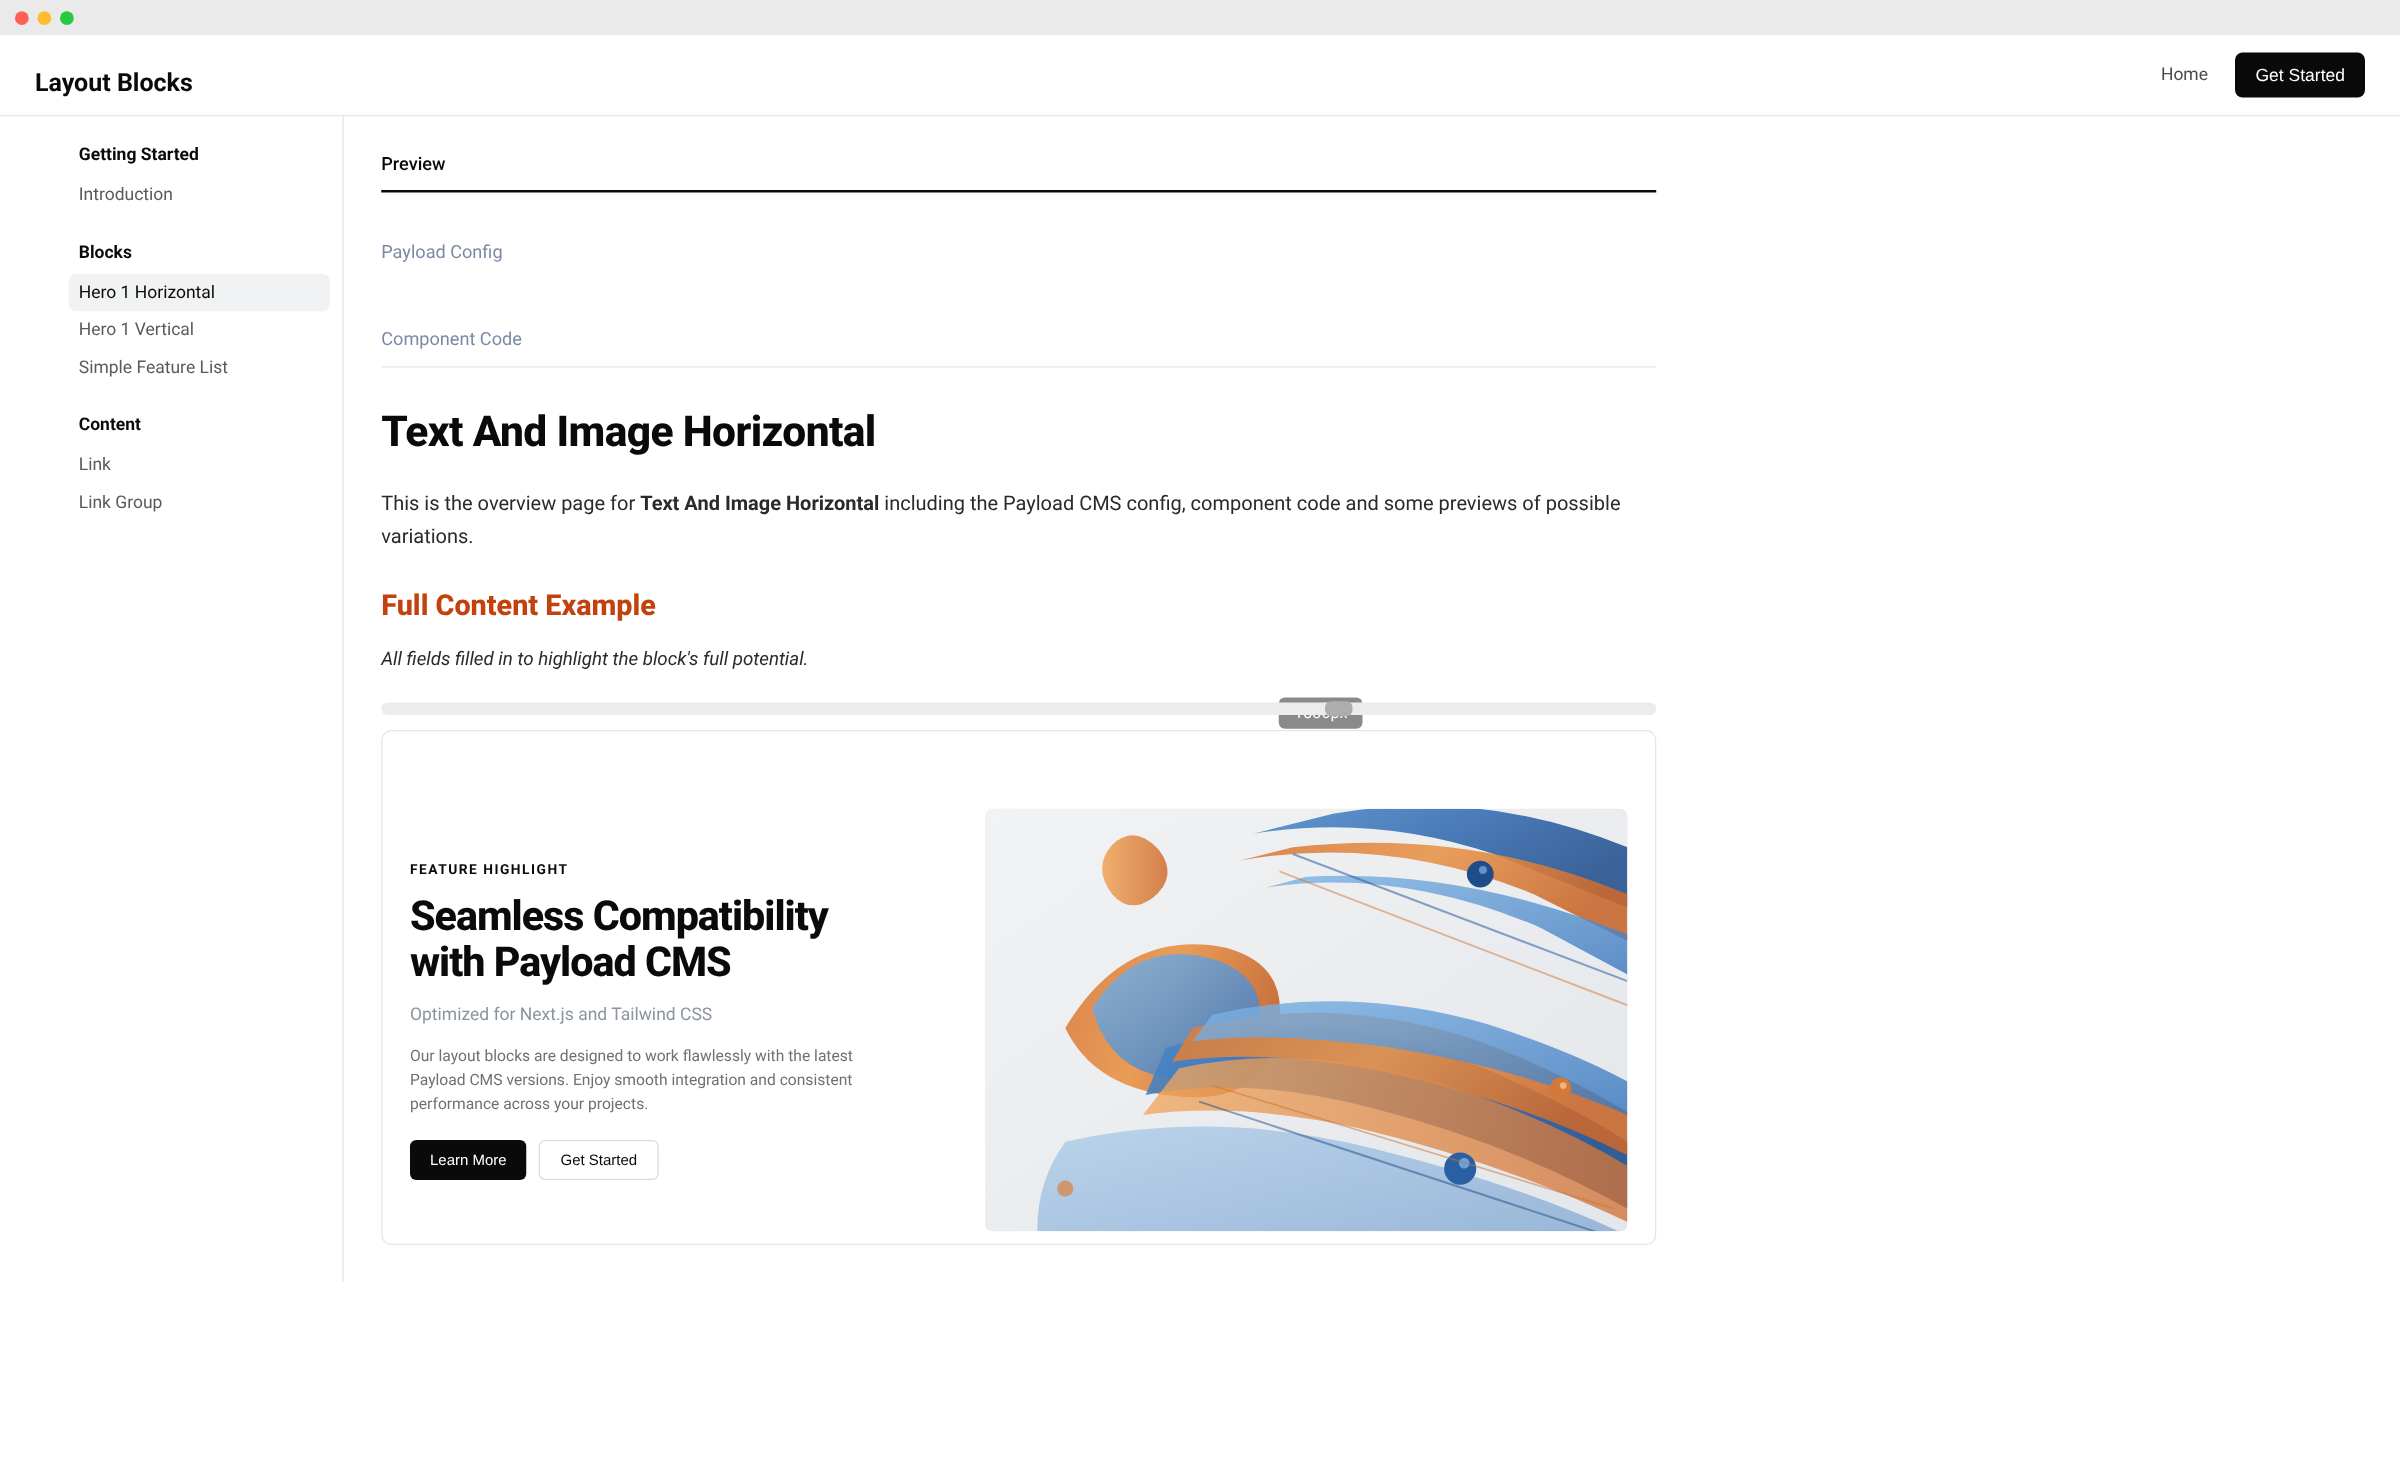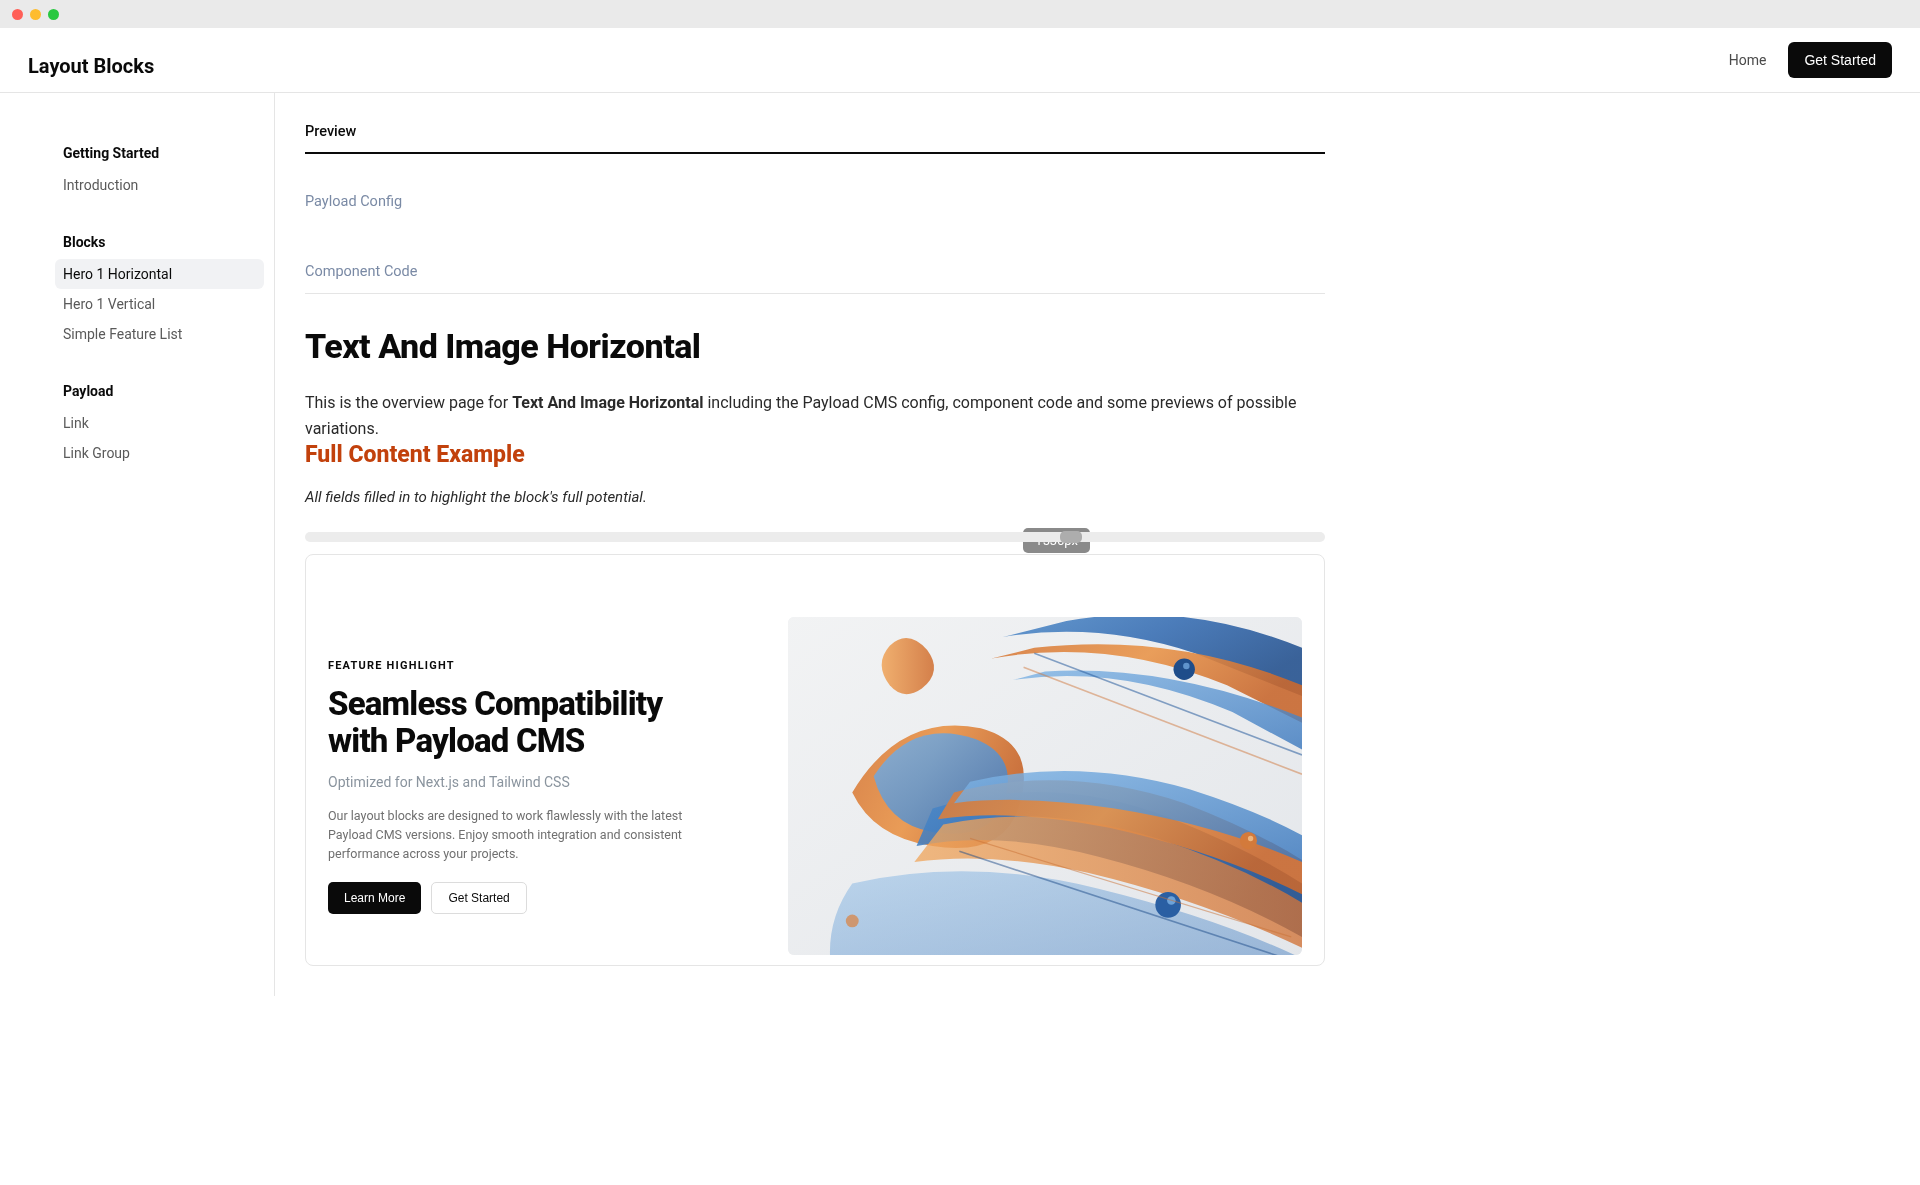--- a/index.html
+++ b/index.html
@@ -85,21 +85,20 @@
     .sidebar-section {
       margin-bottom: 18px;
     }
     
     .sidebar-heading {
       font-size: 14px;
       font-weight: 700;
       color: #0a0a0a;
       padding: 5px 8px;
       margin-bottom: 4px;
-      margin-top: 29px;
     }
     
     .sidebar-item {
       font-size: 14px;
       color: #5a5a5a;
       padding: 7px 8px;
       border-radius: 6px;
       cursor: pointer;
       display: block;
     }
@@ -143,20 +142,21 @@
       font-weight: 800;
       color: #0a0a0a;
       margin-bottom: 24px;
       letter-spacing: -0.5px;
     }
     
     .intro-text {
       font-size: 16px;
       color: #2a2a2a;
       line-height: 1.6;
+      margin-bottom: 30px;
     }
     
     .section-heading {
       font-size: 23px;
       font-weight: 800;
       color: #c2410c;
       margin-bottom: 20px;
     }
     
     .subtitle-text {
@@ -311,21 +311,21 @@
       <div class="sidebar-heading">Getting Started</div>
       <div class="sidebar-item">Introduction</div>
     </div>
     <div class="sidebar-section">
       <div class="sidebar-heading">Blocks</div>
       <div class="sidebar-item active">Hero 1 Horizontal</div>
       <div class="sidebar-item">Hero 1 Vertical</div>
       <div class="sidebar-item">Simple Feature List</div>
     </div>
     <div class="sidebar-section">
-      <div class="sidebar-heading">Payload</div>
+      <div class="sidebar-heading">Content</div>
       <div class="sidebar-item">Link</div>
       <div class="sidebar-item">Link Group</div>
     </div>
   </aside>
 
   <main class="content">
     <div class="tabs">
       <div class="tab active">Preview</div>
       <div class="tab">Payload Config</div>
       <div class="tab">Component Code</div>

